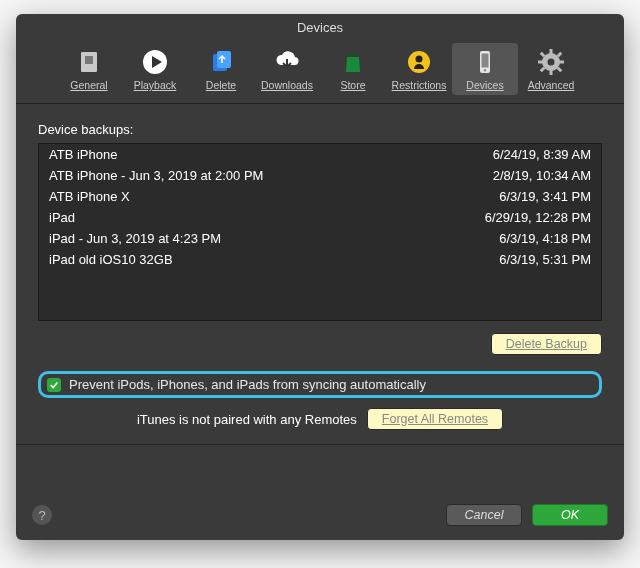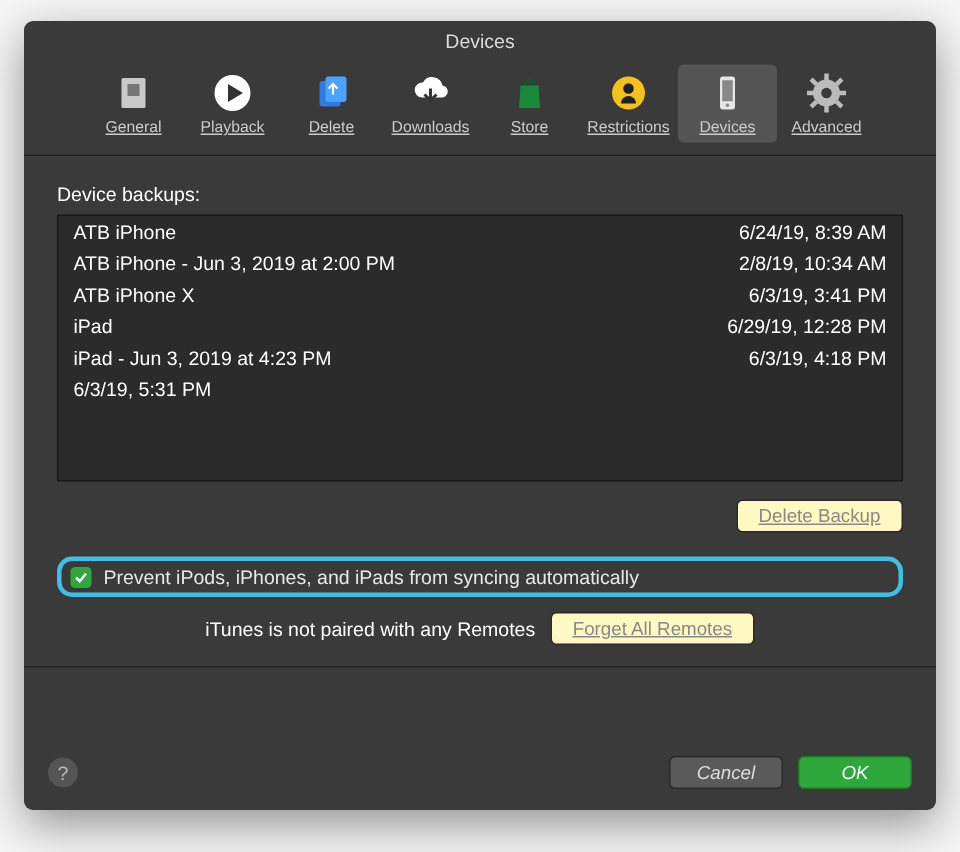--- a/index.html
+++ b/index.html
@@ -280,20 +280,21 @@
       </div>
       <div class="row">
         <span>iPad</span>
         <span>6/29/19, 12:28 PM</span>
       </div>
       <div class="row">
         <span>iPad - Jun 3, 2019 at 4:23 PM</span>
         <span>6/3/19, 4:18 PM</span>
       </div>
       <div class="row">
+        <span>iPad old iOS10 32GB</span>
         <span>6/3/19, 5:31 PM</span>
       </div>
     </div>
 
     <div class="btn-row">
       <div class="btn disabled">Delete Backup</div>
     </div>
 
     <div class="checkbox-row highlight-ring">
       <span class="checkbox">

